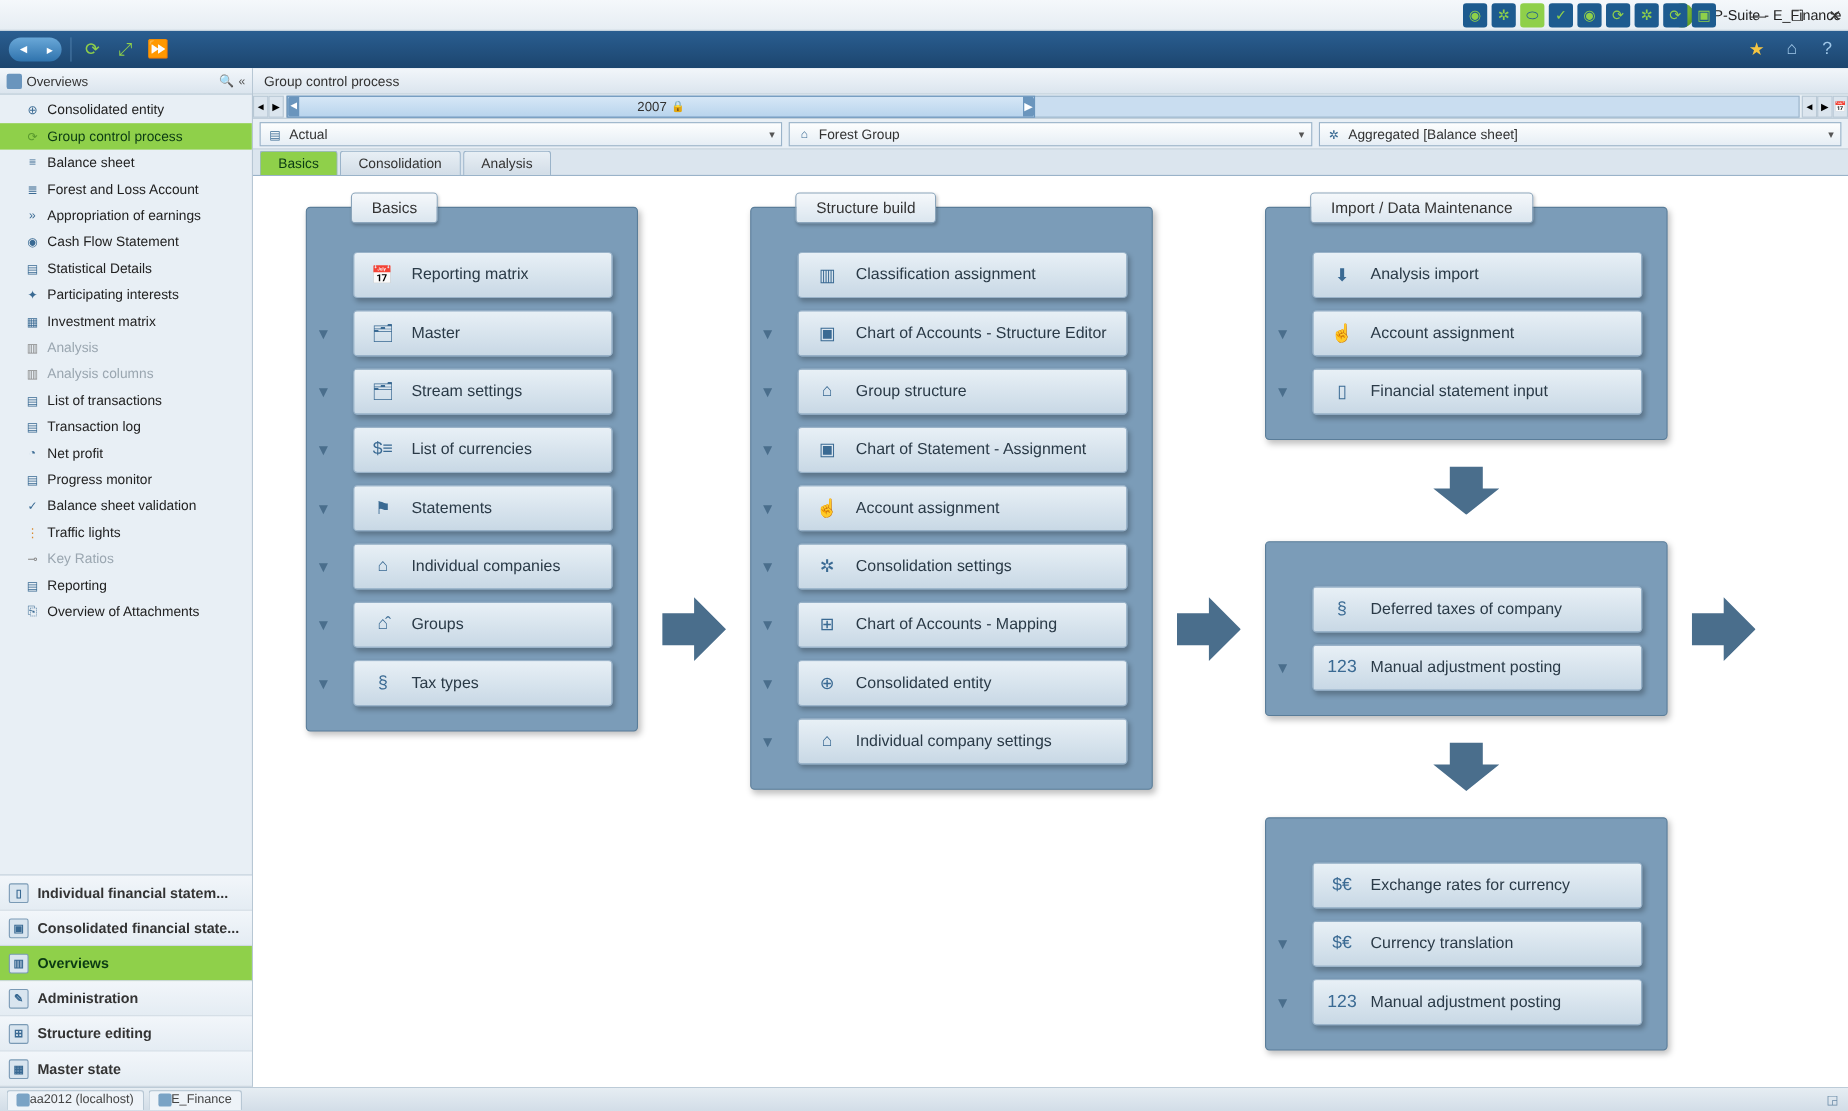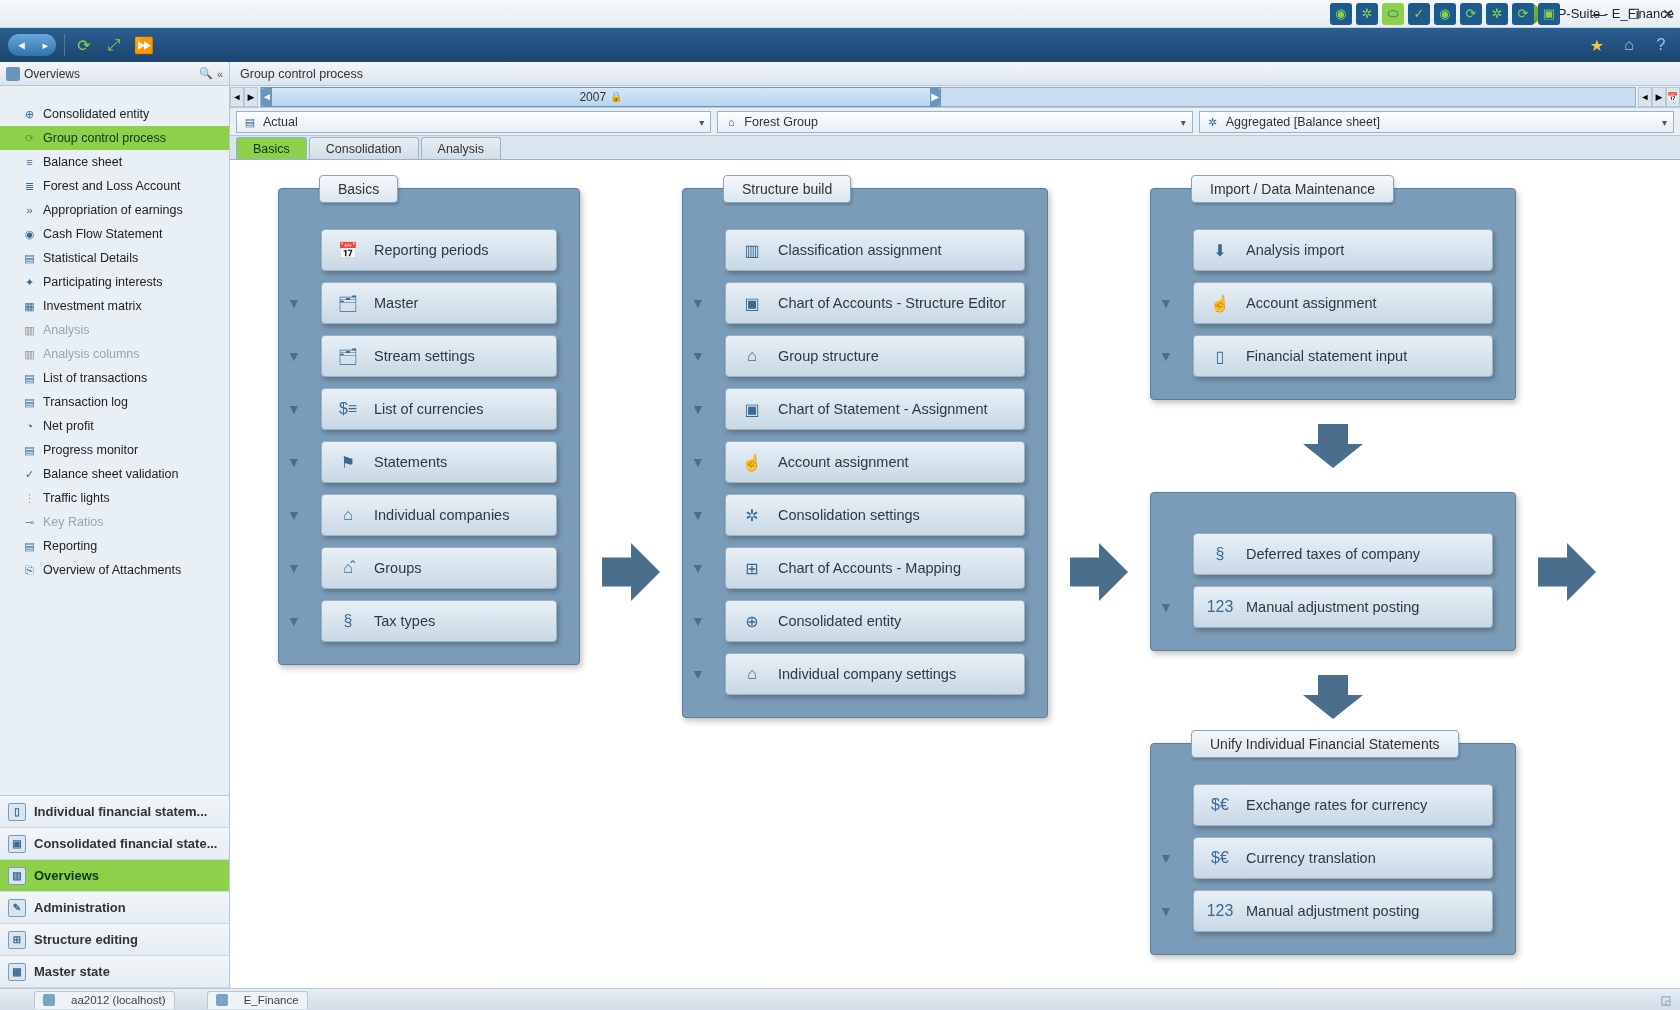--- a/index.html
+++ b/index.html
@@ -23,21 +23,21 @@
 .toolbar .nav-pill span{color:#fff;font-size:11px;}
 .toolbar .sep{width:1px;height:22px;background:#4a7aa6;}
 .toolbar .tico{width:22px;height:22px;display:flex;align-items:center;justify-content:center;color:#8fd04a;font-size:16px;}
 .toolbar .right{margin-left:auto;display:flex;gap:10px;}
 .toolbar .right .tico{color:#f5c542;}
 
 
 .main { flex:1; display:flex; min-height:0; }
 
 
-.leftpanel{width:230px;background:#e8eff5;border-right:1px solid #b7c7d4;display:flex;flex-direction:column;gap:14px;}
+.leftpanel{width:230px;background:#e8eff5;border-right:1px solid #b7c7d4;display:flex;flex-direction:column;}
 .lp-header{height:24px;background:linear-gradient(#f2f6fa,#dbe5ee);border-bottom:1px solid #b7c7d4;display:flex;align-items:center;padding:0 6px;font-size:12px;color:#333;}
 .lp-header .hico{width:14px;height:14px;margin-right:4px;background:#6a95bd;border-radius:2px;}
 .lp-header .spacer{flex:1;}
 .lp-header .mini{font-size:11px;color:#555;margin-left:4px;cursor:pointer;}
 .lp-tree{flex:1;overflow:auto;padding:2px 0;}
 .tree-item{display:flex;align-items:center;height:24px;padding:0 6px 0 22px;font-size:12.5px;color:#222;cursor:pointer;gap:6px;white-space:nowrap;}
 .tree-item.selected{background:#8fd04a;color:#0a3a13;font-weight:500;}
 .tree-item.disabled{color:#9aa6b0;}
 .tree-ico{width:15px;height:15px;flex-shrink:0;display:flex;align-items:center;justify-content:center;font-size:11px;}
 .lp-bottom-nav{border-top:1px solid #b7c7d4;}
@@ -90,21 +90,21 @@
 .card-row{display:flex;align-items:center;gap:8px;}
 .down-arrow-mini{width:14px;color:#4a6e8c;font-size:14px;margin-left:-34px;margin-right:12px;}
 
 .big-arrow{width:58px;height:64px;align-self:center;}
 .big-arrow svg{width:100%;height:100%;}
 .vert-arrow{width:64px;height:44px;margin:-2px auto;}
 .vert-arrow svg{width:100%;height:100%;}
 
 
 .statusbar{height:22px;background:linear-gradient(#e6edf3,#d2dde7);border-top:1px solid #b7c7d4;display:flex;align-items:center;padding:0 6px;font-size:11.5px;color:#444;gap:4px;}
-.sb-tab{height:18px;padding:0 8px;border:1px solid #b7c7d4;border-bottom:none;background:#eef3f8;border-radius:3px 3px 0 0;display:flex;align-items:center;gap:16px;margin-left:28px;}
+.sb-tab{height:18px;padding:0 8px;border:1px solid #b7c7d4;border-bottom:none;background:#eef3f8;border-radius:3px 3px 0 0;display:flex;align-items:center;gap:0;}
 .sb-ico{width:12px;height:12px;background:#7aa3c5;border-radius:2px;}
 .statusbar .grow{flex:1;}
 .sb-grip{width:16px;height:16px;display:flex;align-items:center;justify-content:center;color:#6a8aa6;}
 
 
 .ic-blue{color:#3a6a93;}
 .ic-orange{color:#d88a2e;}
 .ic-green{color:#5a9a2e;}
 .ic-gray{color:#888;}
 </style>
@@ -315,21 +315,21 @@
     <div class="canvas">
       <div class="flow">
 
         <div class="panel">
           <div class="panel-title">Basics</div>
           <div class="cards" id="cards-col1">
               <div class="card-row">
                 <span class="down-arrow-mini" style="visibility: hidden;">▼</span>
                 <div class="card">
                   <span class="card-ico">📅</span>
-                  <span>Reporting periods</span>
+                  <span>Reporting matrix</span>
                 </div>
               </div>
               <div class="card-row">
                 <span class="down-arrow-mini">▼</span>
                 <div class="card">
                   <span class="card-ico">🗂</span>
                   <span>Master</span>
                 </div>
               </div>
               <div class="card-row">
@@ -507,21 +507,20 @@
                   </div>
                 </div>
               </div>
           </div>
           <div class="vert-arrow">
             <svg viewBox="0 0 60 44">
                 <polygon points="15,0 45,0 45,20 60,20 30,44 0,20 15,20" fill="#4a6e8c"></polygon>
               </svg>
           </div>
           <div class="panel">
-            <div class="panel-title">Unify Individual Financial Statements</div>
             <div class="cards" id="cards-col3c">
                 <div class="card-row">
                   <span class="down-arrow-mini" style="visibility: hidden;">▼</span>
                   <div class="card wide">
                     <span class="card-ico">$€</span>
                     <span>Exchange rates for currency</span>
                   </div>
                 </div>
                 <div class="card-row">
                   <span class="down-arrow-mini">▼</span>

